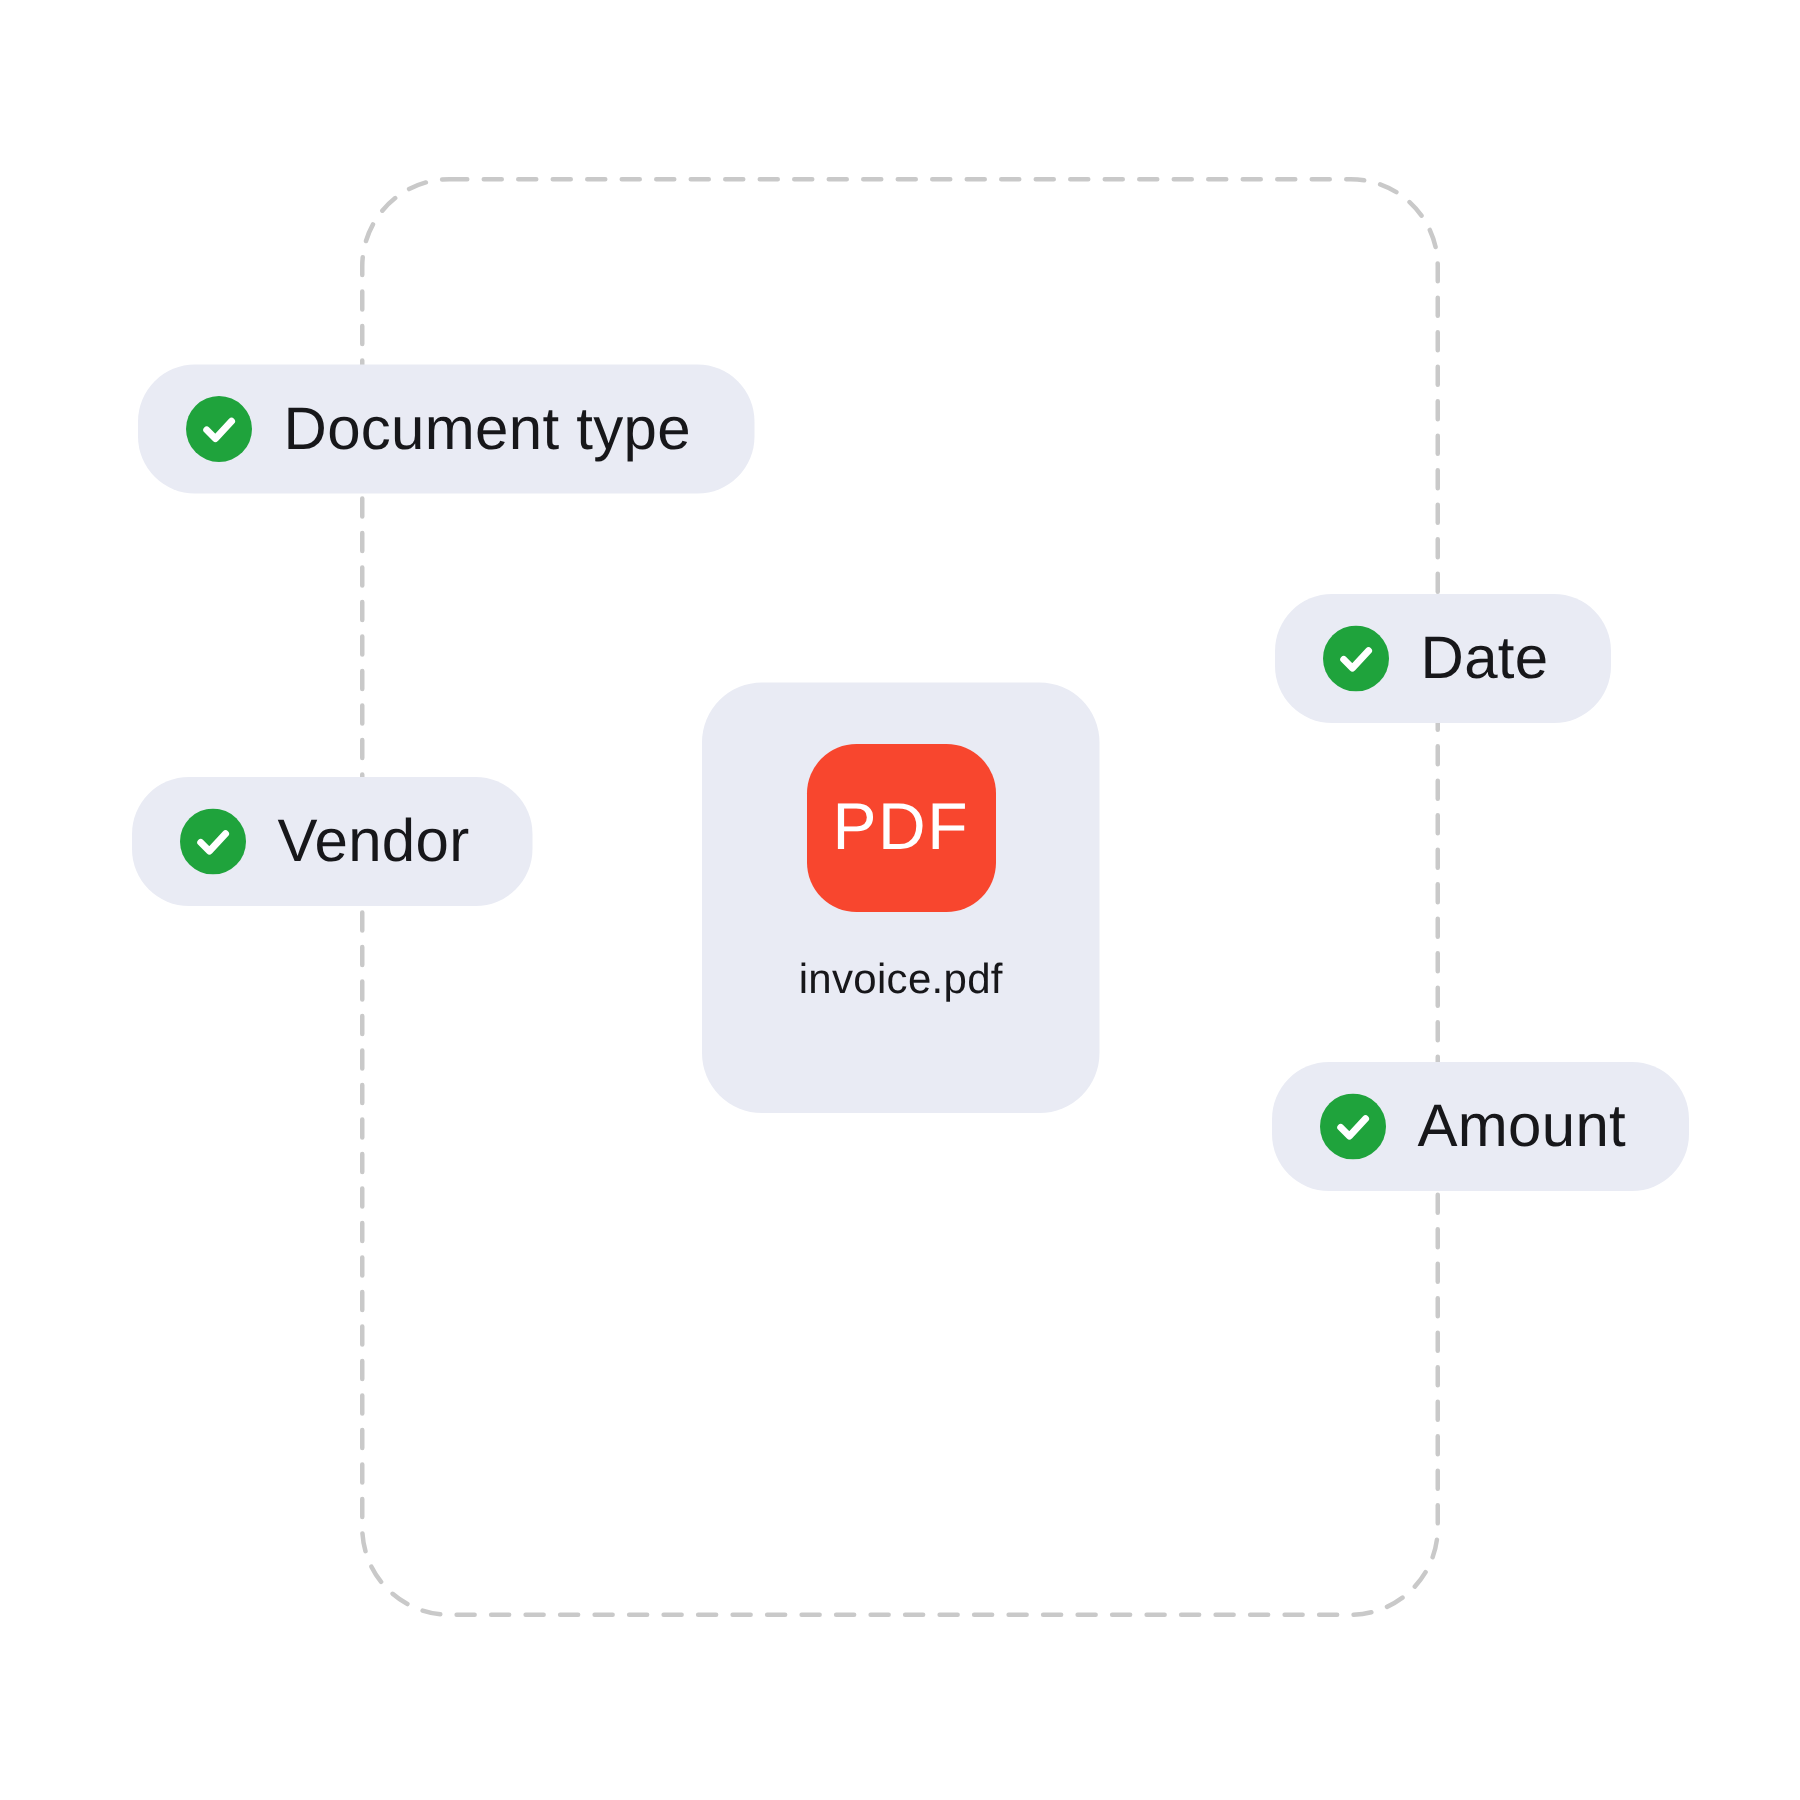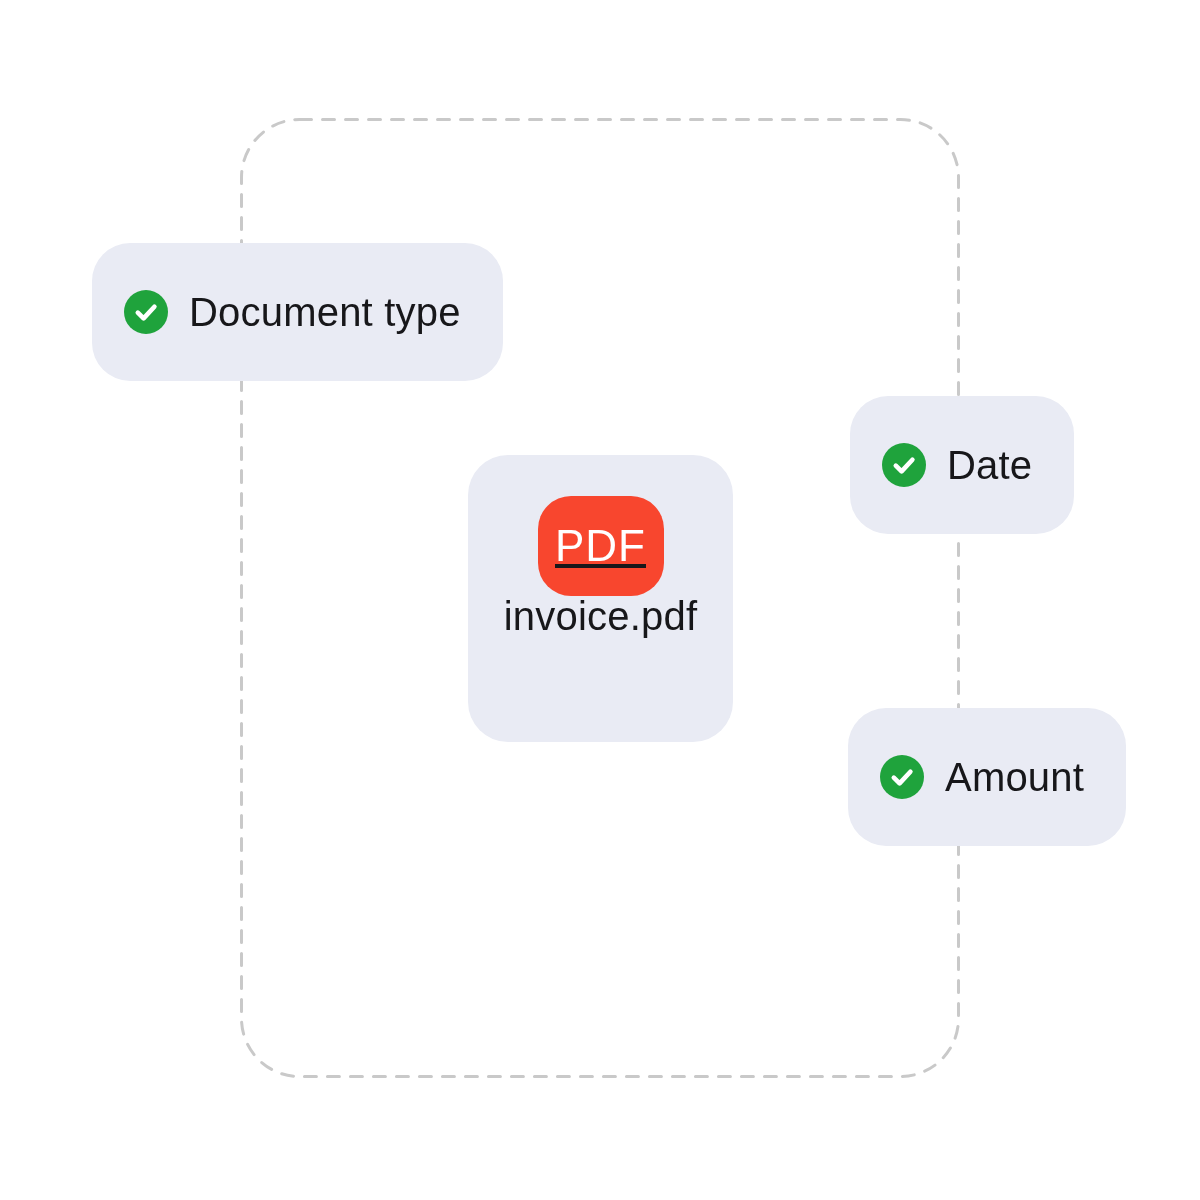--- a/index.html
+++ b/index.html
@@ -18,21 +18,21 @@
   .frame-svg {
     position: absolute;
     left: 0;
     top: 0;
     pointer-events: none;
   }
   .chip {
     position: absolute;
     display: flex;
     align-items: center;
-    height: 138px;
+    height: 86px;
     background: #e9ebf4;
     border-radius: 38px;
     padding: 0 42px 0 32px;
     gap: 21px;
   }
   .chip .check-badge {
     flex: 0 0 auto;
     width: 44px;
     height: 44px;
     display: block;
@@ -57,36 +57,36 @@
     height: 287px;
     background: #e9ebf4;
     border-radius: 40px;
     display: flex;
     flex-direction: column;
     align-items: center;
     padding-top: 41px;
   }
   .pdf-badge {
     width: 126px;
-    height: 100px;
+    height: 112px;
     background: #f8462e;
     border-radius: 33px;
     display: flex;
     align-items: center;
     justify-content: center;
-    text-decoration: underline;
   }
   .pdf-badge-label {
     color: #ffffff;
     font-size: 44px;
     line-height: 1;
     letter-spacing: 1px;
   }
   .file-name {
-    font-size: 40px;
+    margin-top: 31px;
+    font-size: 28px;
     line-height: 1;
     color: #17171a;
     letter-spacing: 0.2px;
   }
 </style>
 </head>
 <body>
 
 <div class="canvas">
 
@@ -102,20 +102,27 @@
   </div>
 
   <div class="chip chip-document-type">
     <svg class="check-badge" viewBox="0 0 44 44" aria-hidden="true">
       <circle cx="22" cy="22" r="22" fill="#1fa33c"></circle>
       <path d="M13.8 22.6 L19.6 28.4 L30.4 16.8" fill="none" stroke="#ffffff" stroke-width="4.6" stroke-linecap="round" stroke-linejoin="round"></path>
     </svg>
     <span class="chip-label">Document type</span>
   </div>
 
+  <div class="chip chip-vendor">
+    <svg class="check-badge" viewBox="0 0 44 44" aria-hidden="true">
+      <circle cx="22" cy="22" r="22" fill="#1fa33c"></circle>
+      <path d="M13.8 22.6 L19.6 28.4 L30.4 16.8" fill="none" stroke="#ffffff" stroke-width="4.6" stroke-linecap="round" stroke-linejoin="round"></path>
+    </svg>
+    <span class="chip-label">Vendor</span>
+  </div>
 
   <div class="chip chip-date">
     <svg class="check-badge" viewBox="0 0 44 44" aria-hidden="true">
       <circle cx="22" cy="22" r="22" fill="#1fa33c"></circle>
       <path d="M13.8 22.6 L19.6 28.4 L30.4 16.8" fill="none" stroke="#ffffff" stroke-width="4.6" stroke-linecap="round" stroke-linejoin="round"></path>
     </svg>
     <span class="chip-label">Date</span>
   </div>
 
   <div class="chip chip-amount">

